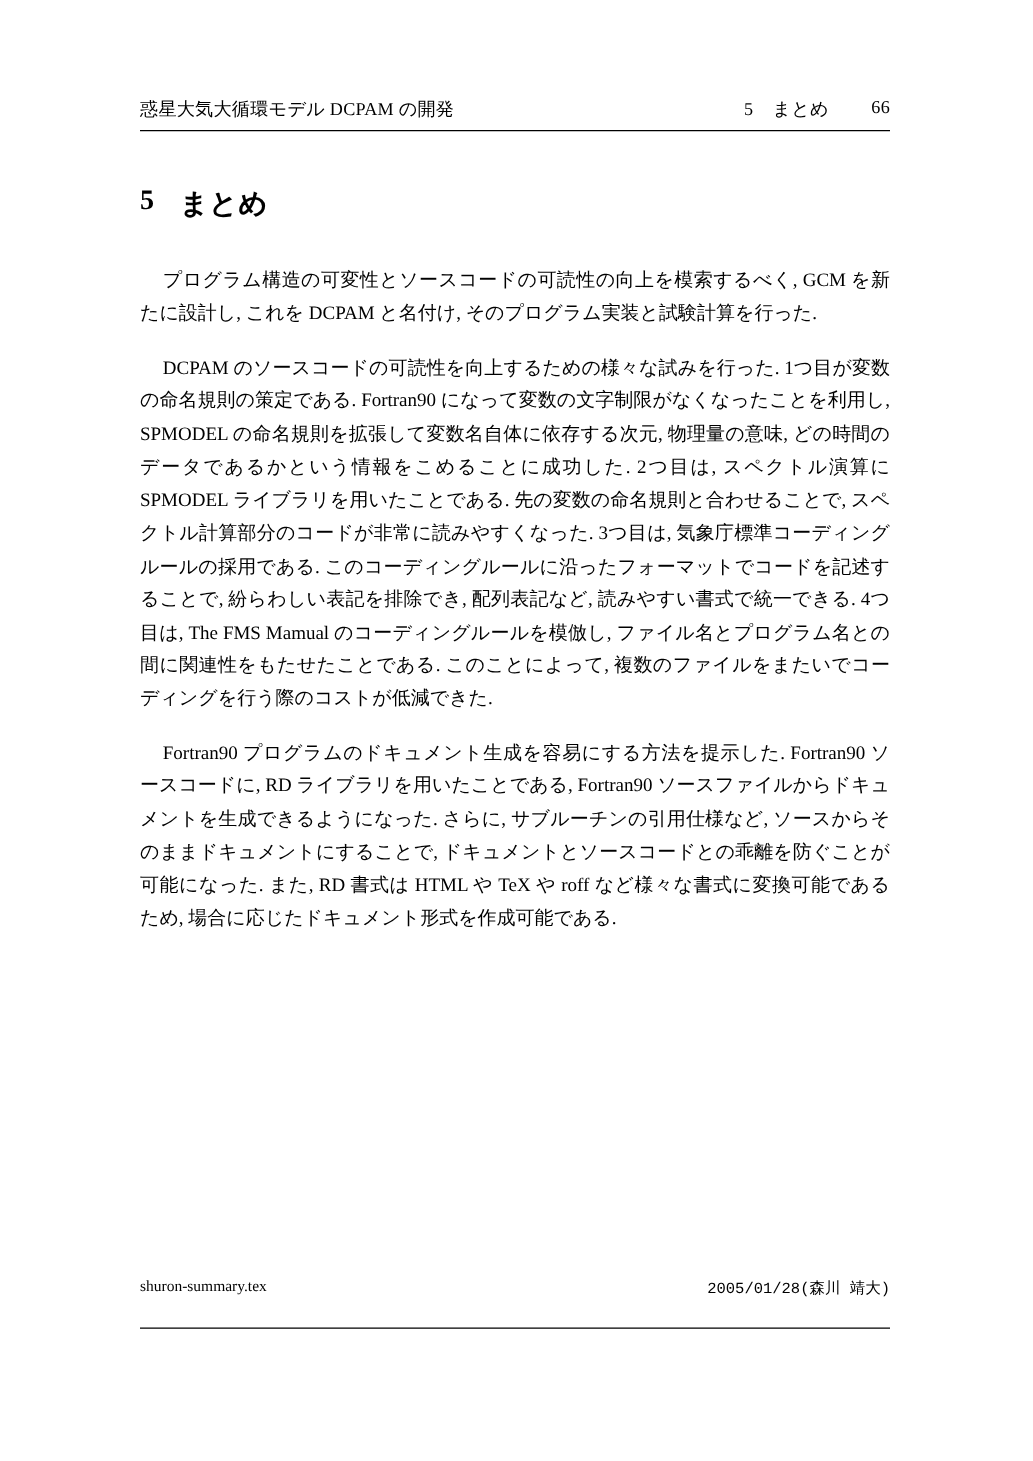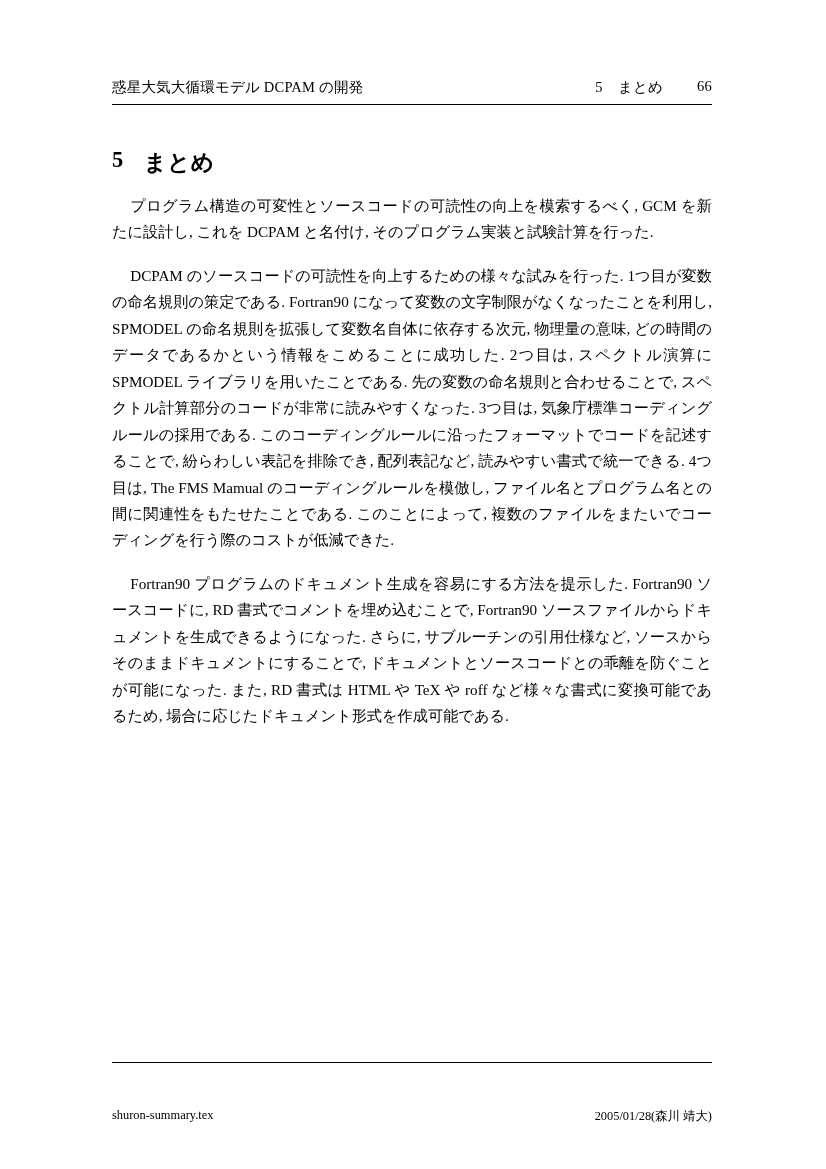--- a/index.html
+++ b/index.html
@@ -54,21 +54,21 @@
     margin-top: 42px;
     font-size: 22.5px;
     font-weight: bold;
     letter-spacing: 0.5px;
     display: flex;
     gap: 20px;
   }
 
   
   .body {
-    margin-top: 15px;
+    margin-top: 34px;
     font-size: 15.2px;
     line-height: 1.74;
     text-align: justify;
     text-justify: inter-ideograph;
   }
   .body p {
     margin: 0 0 17px 0;
     text-indent: 1.2em;
   }
   .body p:last-child { margin-bottom: 0; }
@@ -77,28 +77,28 @@
   .footrule {
     position: absolute;
     left: 112px;
     top: 1062px;
     width: 600px;
     border-top: 1.1px solid #000;
   }
   .footer {
     position: absolute;
     left: 112px;
-    top: 1108px;
+    top: 1022px;
     width: 600px;
     display: flex;
     justify-content: space-between;
     font-size: 12.4px;
   }
   .footer-left { font-family: "Liberation Serif", serif; }
-  .footer-right { font-family: Liberation Serif, serif; }
+  .footer-right { font-family: Liberation Mono, monospace; }
 </style>
 </head>
 <body>
 
 <div class="page">
 
   <div class="content">
 
     <div class="runhead">
       <div class="runhead-left">惑星大気大循環モデル DCPAM の開発</div>
@@ -112,21 +112,21 @@
     </div>
 
     <div class="sec-title">
       <span>5</span>
       <span>まとめ</span>
     </div>
 
     <div class="body">
       <p>プログラム構造の可変性とソースコードの可読性の向上を模索するべく, GCM を新たに設計し, これを DCPAM と名付け, そのプログラム実装と試験計算を行った.</p>
       <p>DCPAM のソースコードの可読性を向上するための様々な試みを行った. 1つ目が変数の命名規則の策定である. Fortran90 になって変数の文字制限がなくなったことを利用し, SPMODEL の命名規則を拡張して変数名自体に依存する次元, 物理量の意味, どの時間のデータであるかという情報をこめることに成功した. 2つ目は, スペクトル演算に SPMODEL ライブラリを用いたことである. 先の変数の命名規則と合わせることで, スペクトル計算部分のコードが非常に読みやすくなった. 3つ目は, 気象庁標準コーディングルールの採用である. このコーディングルールに沿ったフォーマットでコードを記述することで, 紛らわしい表記を排除でき, 配列表記など, 読みやすい書式で統一できる. 4つ目は, The FMS Mamual のコーディングルールを模倣し, ファイル名とプログラム名との間に関連性をもたせたことである. このことによって, 複数のファイルをまたいでコーディングを行う際のコストが低減できた.</p>
-      <p>Fortran90 プログラムのドキュメント生成を容易にする方法を提示した. Fortran90 ソースコードに, RD 書式でコメントを埋め込むことで, Fortran90 ソースファイルからドキュメントを生成できるようになった. さらに, サブルーチンの引用仕様など, ソースからそのままドキュメントにすることで, ドキュメントとソースコードとの乖離を防ぐことが可能になった. また, RD 書式は HTML や TeX や roff など様々な書式に変換可能であるため, 場合に応じたドキュメント形式を作成可能である.</p>
+      <p>Fortran90 プログラムのドキュメント生成を容易にする方法を提示した. Fortran90 ソースコードに, RD ライブラリを用いたことである, Fortran90 ソースファイルからドキュメントを生成できるようになった. さらに, サブルーチンの引用仕様など, ソースからそのままドキュメントにすることで, ドキュメントとソースコードとの乖離を防ぐことが可能になった. また, RD 書式は HTML や TeX や roff など様々な書式に変換可能であるため, 場合に応じたドキュメント形式を作成可能である.</p>
     </div>
 
   </div>
 
   <div class="footrule"></div>
   <div class="footer">
     <div class="footer-left">shuron-summary.tex</div>
     <div class="footer-right">2005/01/28(森川 靖大)</div>
   </div>
 

